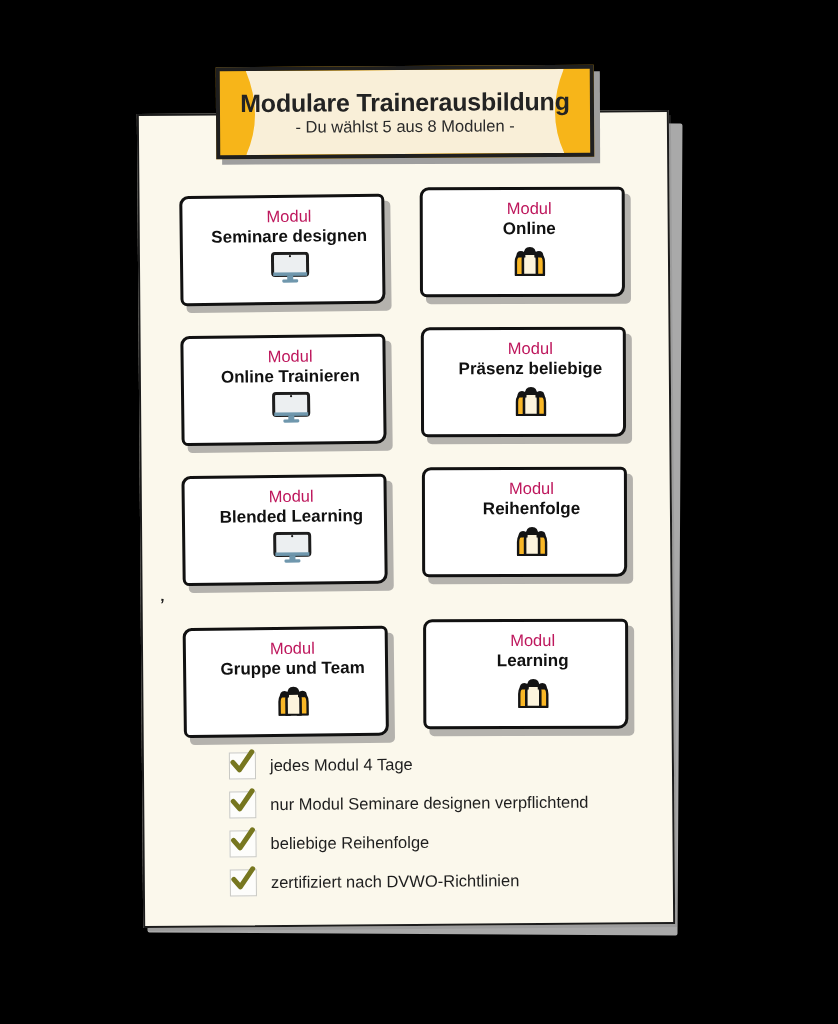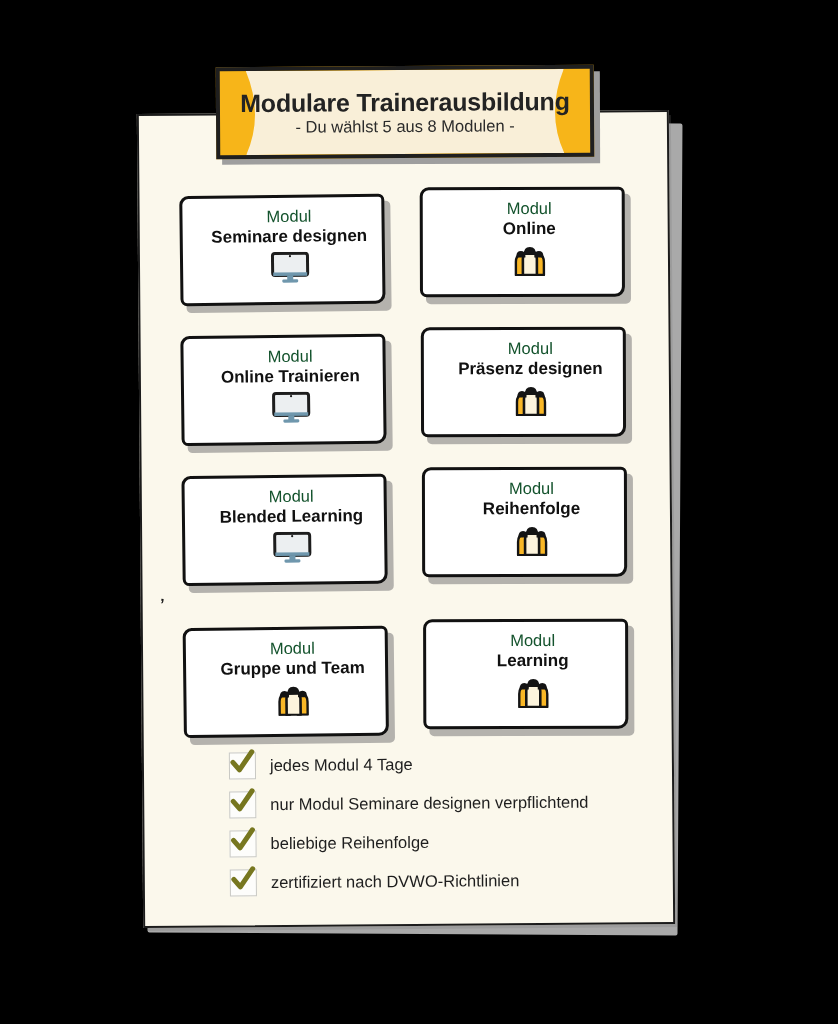--- a/index.html
+++ b/index.html
@@ -69,21 +69,21 @@
   }
   .card{
     position:relative;width:205px;height:110px;
     background:#ffffff;
     border:3px solid #111;
     border-radius:9px 6px 10px 7px;
     box-sizing:border-box;
     display:flex;flex-direction:column;align-items:center;justify-content:flex-start;
     padding-top:9px;
   }
-  .card-kicker{font-size:16.5px;color:#14532d;line-height:1.15;text-align:right;}
+  .card-kicker{font-size:16.5px;color:#be185d;line-height:1.15;text-align:right;}
   .card-title{font-size:17px;font-weight:bold;color:#111;line-height:1.2;margin-top:1px;}
   .card-icon{margin-top:4px;height:34px;display:flex;align-items:center;justify-content:center;}
   
   .card-inner{display:flex;flex-direction:column;align-items:center;
               width:100%;transform:translateX(7px);}
 
   
   #checklist{position:absolute;left:85px;top:637px;width:420px;}
   .check-row{display:flex;align-items:center;margin-bottom:12px;}
   .check-box{
@@ -156,21 +156,21 @@
                 </svg>
               </div>
             </div>
           </div>
         </div>
         <div class="card-wrap" style="left: 280px; top: 214px; transform: rotate(0.3deg);">
           <div class="card-shadow"></div>
           <div class="card">
             <div class="card-inner">
               <div class="card-kicker">Modul</div>
-              <div class="card-title">Präsenz designen</div>
+              <div class="card-title">Präsenz beliebige</div>
               <div class="card-icon">
                 <svg width="40" height="32" viewBox="0 0 40 32">
                   <path d="M6 31 L6 18 Q6 11 11 11 Q16 11 16 18 L16 31 Z" fill="#f9b726" stroke="#141414" stroke-width="2.4" stroke-linejoin="round"></path>
                   <path d="M24 31 L24 18 Q24 11 29 11 Q34 11 34 18 L34 31 Z" fill="#f9b726" stroke="#141414" stroke-width="2.4" stroke-linejoin="round"></path>
                   <path d="M13 31 L13 15 Q13 7 20 7 Q27 7 27 15 L27 31 Z" fill="#fdf4dc" stroke="#141414" stroke-width="2.6" stroke-linejoin="round"></path>
                   <path d="M6.5 13.5 Q6 7 11 7 Q16 7 15.5 13.5 Z" fill="#141414"></path>
                   <path d="M24.5 13.5 Q24 7 29 7 Q34 7 33.5 13.5 Z" fill="#141414"></path>
                   <path d="M14 11 Q13.5 3 20 3 Q26.5 3 26 11 Z" fill="#141414"></path>
                 </svg>
               </div>

